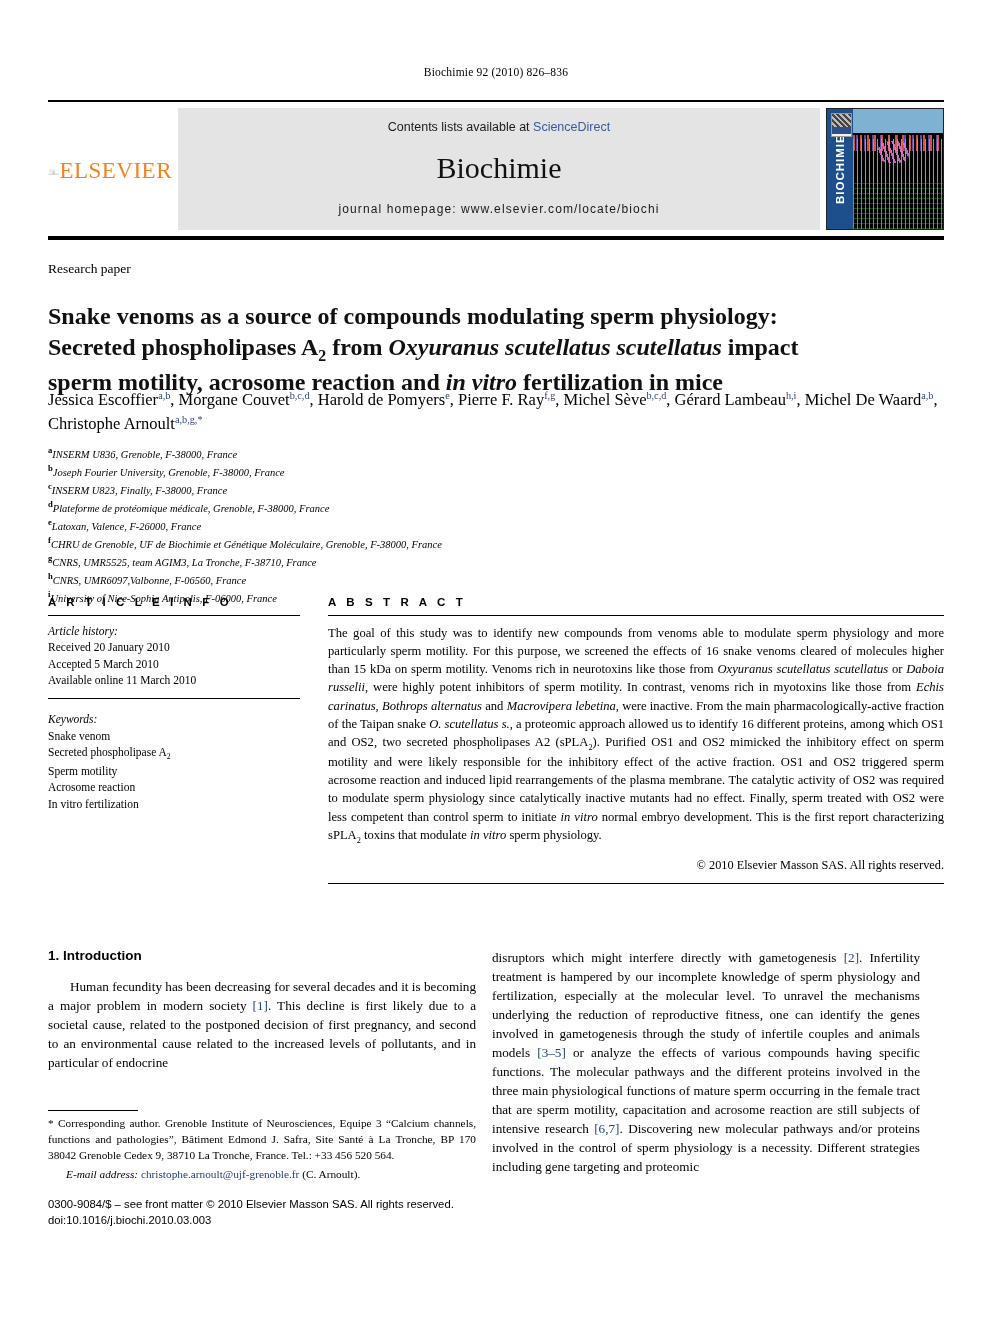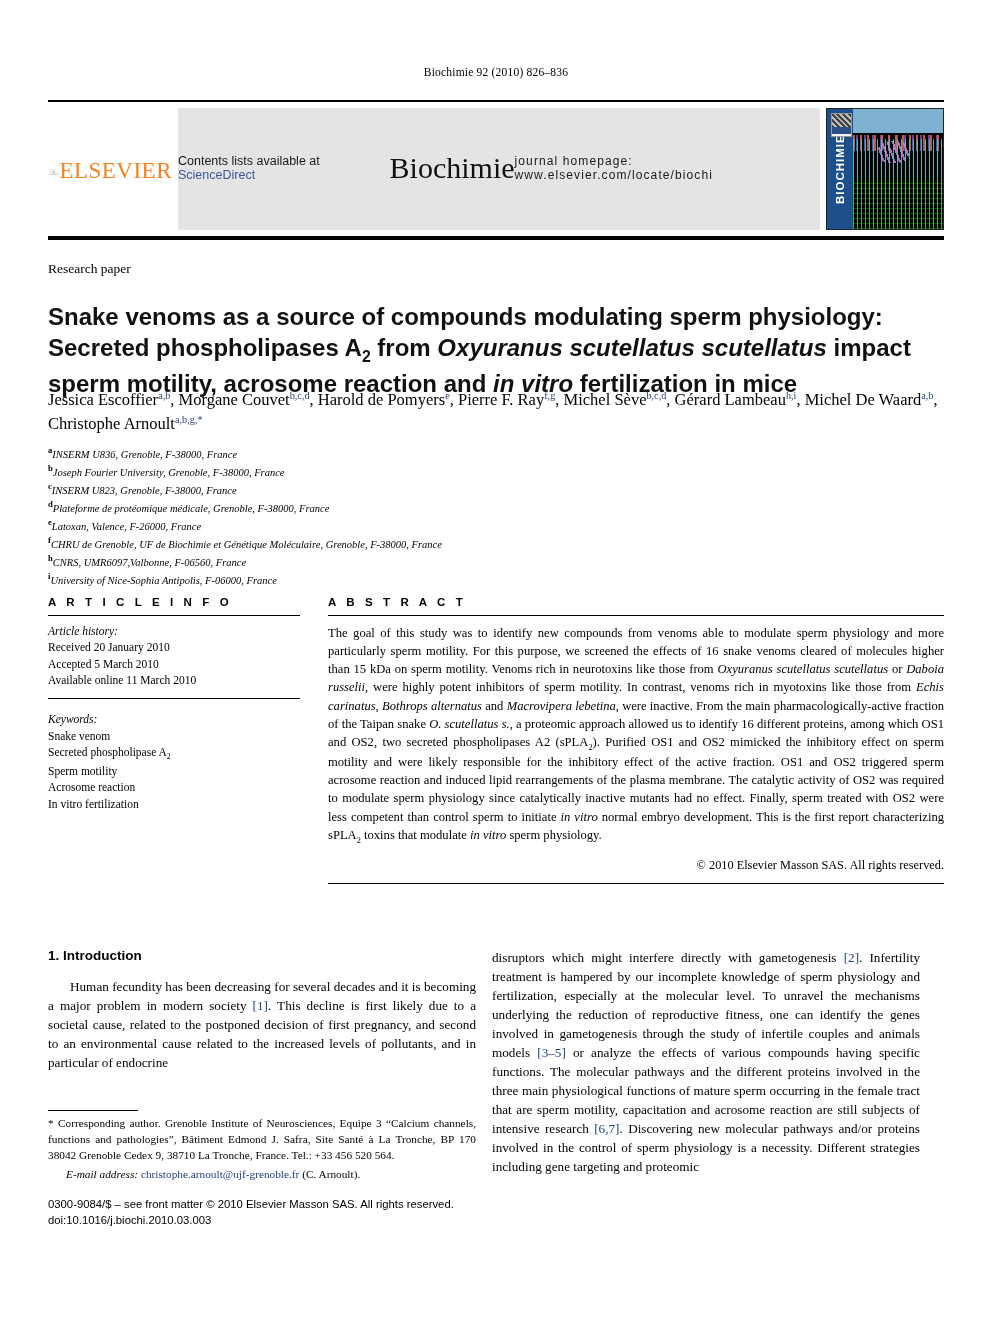--- a/index.html
+++ b/index.html
@@ -68,21 +68,21 @@
     font-size: 23px;
     letter-spacing: 0.5px;
     line-height: 1;
     margin-top: 1px;
   }
   .masthead-center {
     flex: 1 1 auto;
     background: #e4e4e4;
     margin: 0 6px 0 6px;
     display: flex;
-    flex-direction: row;
+    flex-direction: column;
     justify-content: space-between;
     align-items: center;
     padding: 12px 0 14px 0;
     box-sizing: border-box;
   }
   .contents-line {
     font-family: "Liberation Sans", sans-serif;
     font-size: 12.5px;
     color: #1a1a1a;
   }
@@ -203,21 +203,21 @@
     font-size: 13.5px;
     font-family: "Liberation Serif", serif;
   }
   .title {
     position: absolute;
     top: 285px;
     left: 48px;
     width: 880px;
     font-size: 24px;
     line-height: 1.3;
-    font-family: Liberation Sans, sans-serif;
+    font-family: Liberation Serif, serif;
     color: #111;
   }
   .title .it { font-style: italic; }
   sub.small { font-size: 0.66em; }
 
   .authors {
     position: absolute;
     top: 388px;
     left: 48px;
     width: 890px;
@@ -422,24 +422,25 @@
     <span>Snake venoms as a source of compounds modulating sperm physiology:</span><br>
     <span>Secreted phospholipases A</span><sub class="small">2</sub><span> from </span><span class="it">Oxyuranus scutellatus scutellatus</span><span> impact</span><br>
     <span>sperm motility, acrosome reaction and </span><span class="it">in vitro</span><span> fertilization in mice</span>
   </h1>
 
   <div class="authors"><span>Jessica Escoffier</span><sup>a,b</sup>, <span>Morgane Couvet</span><sup>b,c,d</sup>, <span>Harold de Pomyers</span><sup>e</sup>, <span>Pierre F. Ray</span><sup>f,g</sup>, <span>Michel Sève</span><sup>b,c,d</sup>, <span>Gérard Lambeau</span><sup>h,i</sup>, <span>Michel De Waard</span><sup>a,b</sup>, <span>Christophe Arnoult</span><sup>a,b,g,*</sup></div>
 
   <div class="affils">
       <div><sup>a</sup><span>INSERM U836, Grenoble, F-38000, France</span></div>
       <div><sup>b</sup><span>Joseph Fourier University, Grenoble, F-38000, France</span></div>
-      <div><sup>c</sup><span>INSERM U823, Grenoble, F-38000, France</span></div>
+      <div><sup>c</sup><span>INSERM U823, Finally, F-38000, France</span></div>
       <div><sup>d</sup><span>Plateforme de protéomique médicale, Grenoble, F-38000, France</span></div>
       <div><sup>e</sup><span>Latoxan, Valence, F-26000, France</span></div>
       <div><sup>f</sup><span>CHRU de Grenoble, UF de Biochimie et Génétique Moléculaire, Grenoble, F-38000, France</span></div>
+      <div><sup>g</sup><span>CNRS, UMR5525, team AGIM3, La Tronche, F-38710, France</span></div>
       <div><sup>h</sup><span>CNRS, UMR6097,Valbonne, F-06560, France</span></div>
       <div><sup>i</sup><span>University of Nice-Sophia Antipolis, F-06000, France</span></div>
     </div>
 
   <div class="infoblock">
 
     <div class="col-info">
       <div class="sec-head">A R T I C L E   I N F O</div>
       <div class="hr-thin"></div>
       <div class="info-body">

